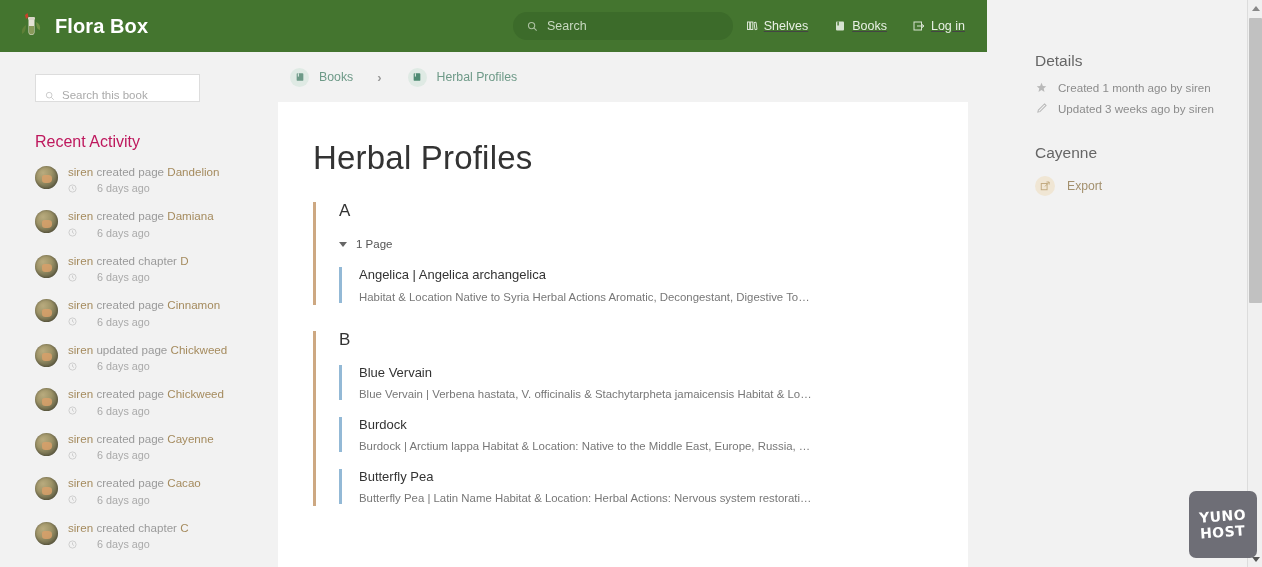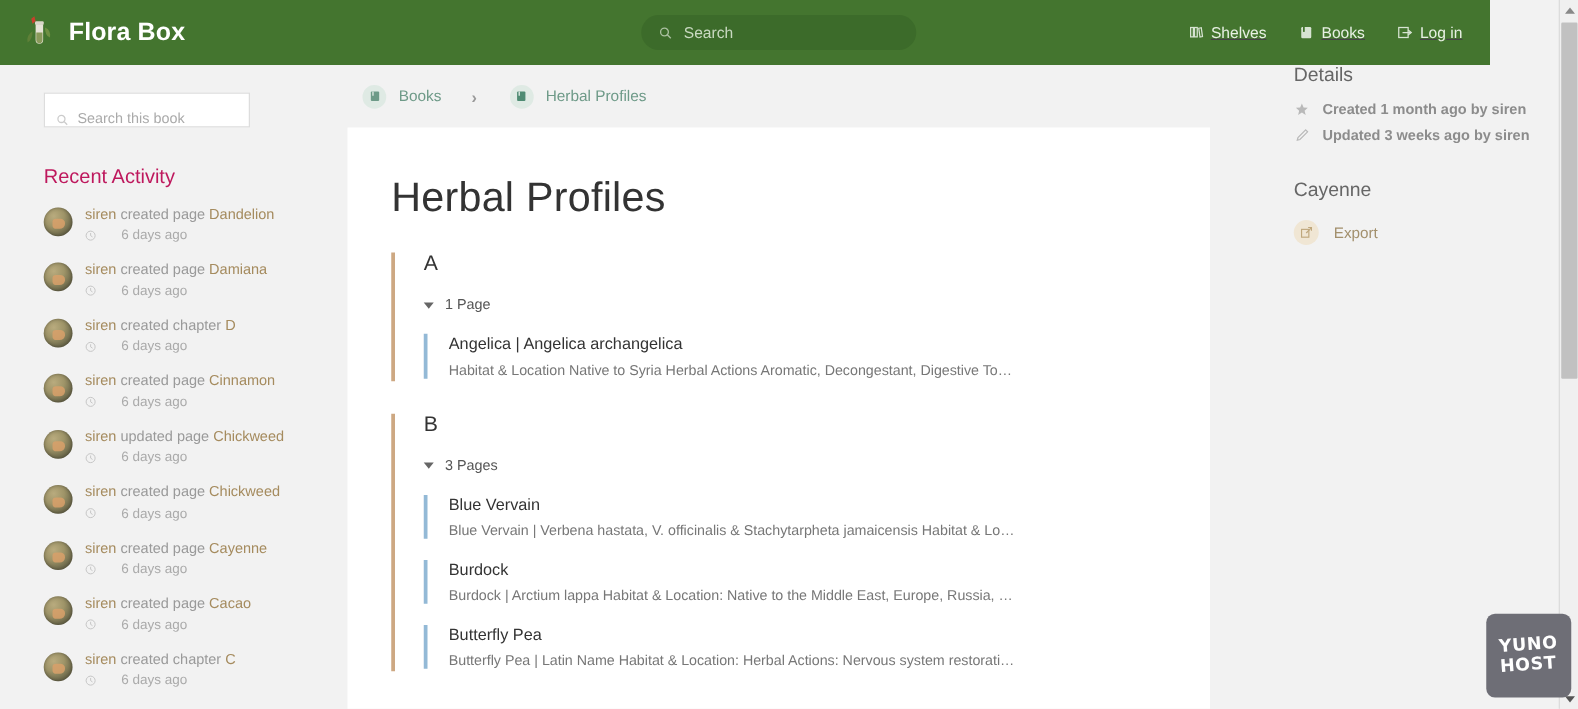--- a/index.html
+++ b/index.html
@@ -7,21 +7,21 @@
     width: 1262px; height: 567px;
     overflow: hidden;
     font-family: "Liberation Sans", sans-serif;
     background: #f2f2f2;
     color: #444;
   }
 
   
   .header {
     position: absolute; top: 0; left: 0;
-    width: 1192px; height: 52px;
+    width: 987px; height: 52px;
     background: #44752f;
     display: flex; align-items: center;
     padding: 0 26px 0 18px;
     text-align: center;
   }
   .brand { display: flex; align-items: center; gap: 11px; }
   .brand-logo {
     width: 26px; height: 28px;
     position: relative; flex: 0 0 auto;
   }
@@ -192,21 +192,21 @@
   }
   .sr-heading {
     font-size: 15.5px; color: #666; font-weight: normal;
     margin-bottom: 11px;
   }
   .sr-row {
     display: flex; align-items: flex-start; gap: 10px;
     margin-bottom: 8px;
   }
   .sr-row .ico { display: flex; width: 13px; justify-content: center; opacity: .55; margin-top: 1px; }
-  .sr-text { font-size: 11.6px; color: #8c8c8c; white-space: nowrap; font-weight: bold; }
+  .sr-text { font-size: 11.6px; color: #8c8c8c; white-space: nowrap; }
   .sr-actions-heading { margin-top: 29px; }
   .action-row {
     display: flex; align-items: center; gap: 12px;
     margin-top: 14px; cursor: pointer;
   }
   .action-ico {
     width: 20px; height: 20px; border-radius: 50%;
     background: #f0e6d4;
     display: flex; align-items: center; justify-content: center;
   }
@@ -508,24 +508,20 @@
               <span class="caret"></span>
               <span class="chapter-count">1 Page</span>
             </div>
             <div class="page-entry">
               <div class="pe-title">Angelica | Angelica archangelica</div>
               <div class="pe-desc">Habitat &amp; Location Native to Syria Herbal Actions Aromatic, Decongestant, Digestive Tonic, C...</div>
             </div>
           </div>
           <div class="chapter">
             <div class="chapter-title">B</div>
-            <div class="chapter-toggle">
-              <span class="caret"></span>
-              <span class="chapter-count">3 Pages</span>
-            </div>
             <div class="page-entry">
               <div class="pe-title">Blue Vervain</div>
               <div class="pe-desc">Blue Vervain | Verbena hastata, V. officinalis &amp; Stachytarpheta jamaicensis Habitat &amp; Location E...</div>
             </div>
             <div class="page-entry">
               <div class="pe-title">Burdock</div>
               <div class="pe-desc">Burdock | Arctium lappa Habitat &amp; Location: Native to the Middle East, Europe, Russia, &amp; Asia. N...</div>
             </div>
             <div class="page-entry">
               <div class="pe-title">Butterfly Pea</div>

